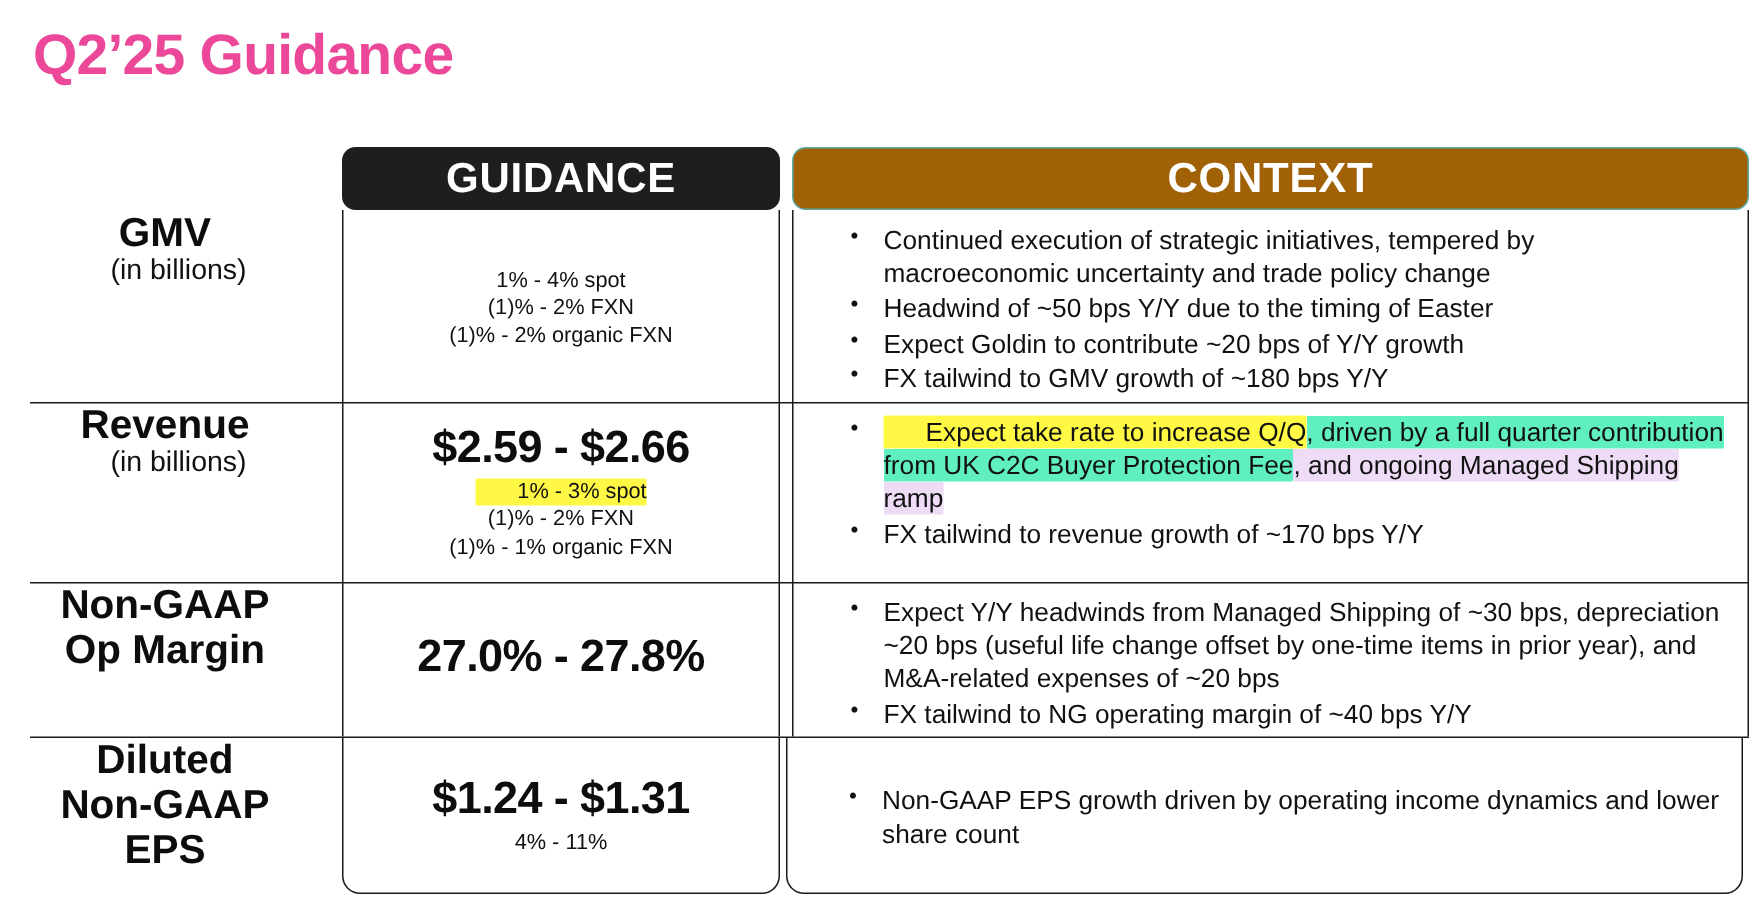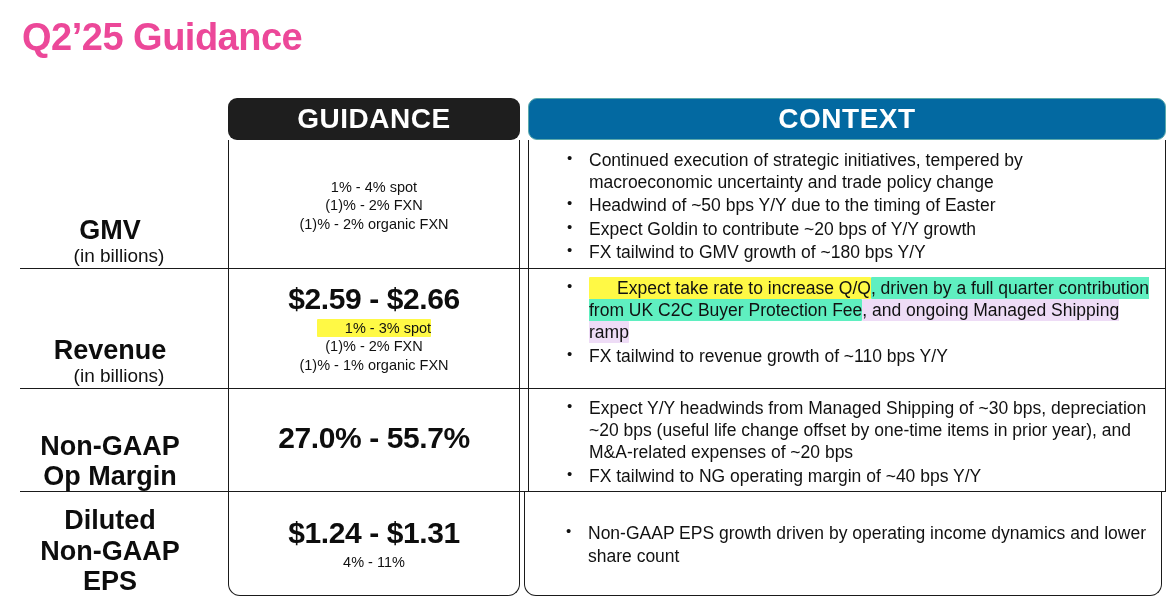--- a/index.html
+++ b/index.html
@@ -50,38 +50,38 @@
     letter-spacing: 0.5px;
     color: #ffffff;
   }
   .hdr-guidance {
     background: #1e1e1e;
     border-radius: 9px;
     margin: 0 4px 0 0;
     width: 292px;
   }
   .hdr-context {
-    background: #0369a1;
+    background: #a16207;
     border: 1.5px solid #5aa9ac;
     border-radius: 9px;
     width: 638px;
     margin-left: 4px;
   }
 
   
   .body-row { display: flex; }
   .r1 { top: 42px;  height: 128px; }
   .r2 { top: 170px; height: 120px; }
   .r3 { top: 290px; height: 103px; }
   .r4 { top: 393px; height: 105px; }
 
   
   .label-cell {
     display: flex; flex-direction: column;
-    align-items: center; justify-content: flex-end;
+    align-items: center; justify-content: flex-start;
     height: 100%;
     padding-right: 8px;
   }
   .label-main {
     font-size: 27px; font-weight: bold; line-height: 1.12;
     text-align: center; color: #0d0d0d;
   }
   .label-sub {
     font-size: 19px; font-weight: normal; line-height: 1.2;
     text-align: center; color: #111; margin-left: 18px;
@@ -238,38 +238,38 @@
               <div><mark class="hl-yellow">1% - 3% spot</mark></div>
               <div><span>(1)% - 2% FXN</span></div>
               <div><span>(1)% - 1% organic FXN</span></div>
             </div>
         </div>
       </div>
       <div class="col-context">
         <div class="context-cell">
           <ul class="bullets">
               <li><mark class="hl-yellow">Expect take rate to increase Q/Q</mark><mark class="hl-mint">, driven by a full quarter contribution from UK C2C Buyer Protection Fee</mark><mark class="hl-purple">, and ongoing Managed Shipping ramp</mark></li>
-              <li><span>FX tailwind to revenue growth of ~110 bps Y/Y</span></li>
+              <li><span>FX tailwind to revenue growth of ~170 bps Y/Y</span></li>
             </ul>
         </div>
       </div>
     </div>
 
     <div class="row body-row r3">
       <div class="col-label">
         <div class="label-cell">
           <div class="label-main">
               <div>Non-GAAP</div>
               <div>Op Margin</div>
             </div>
         </div>
       </div>
       <div class="col-guide">
         <div class="guide-cell">
-          <div class="guide-main">27.0% - 55.7%</div>
+          <div class="guide-main">27.0% - 27.8%</div>
           <div class="guide-notes"></div>
         </div>
       </div>
       <div class="col-context">
         <div class="context-cell">
           <ul class="bullets">
               <li><span>Expect Y/Y headwinds from Managed Shipping of ~30 bps, depreciation ~20 bps (useful life change offset by one-time items in prior year), and M&amp;A-related expenses of ~20 bps</span></li>
               <li><span>FX tailwind to NG operating margin of ~40 bps Y/Y</span></li>
             </ul>
         </div>

